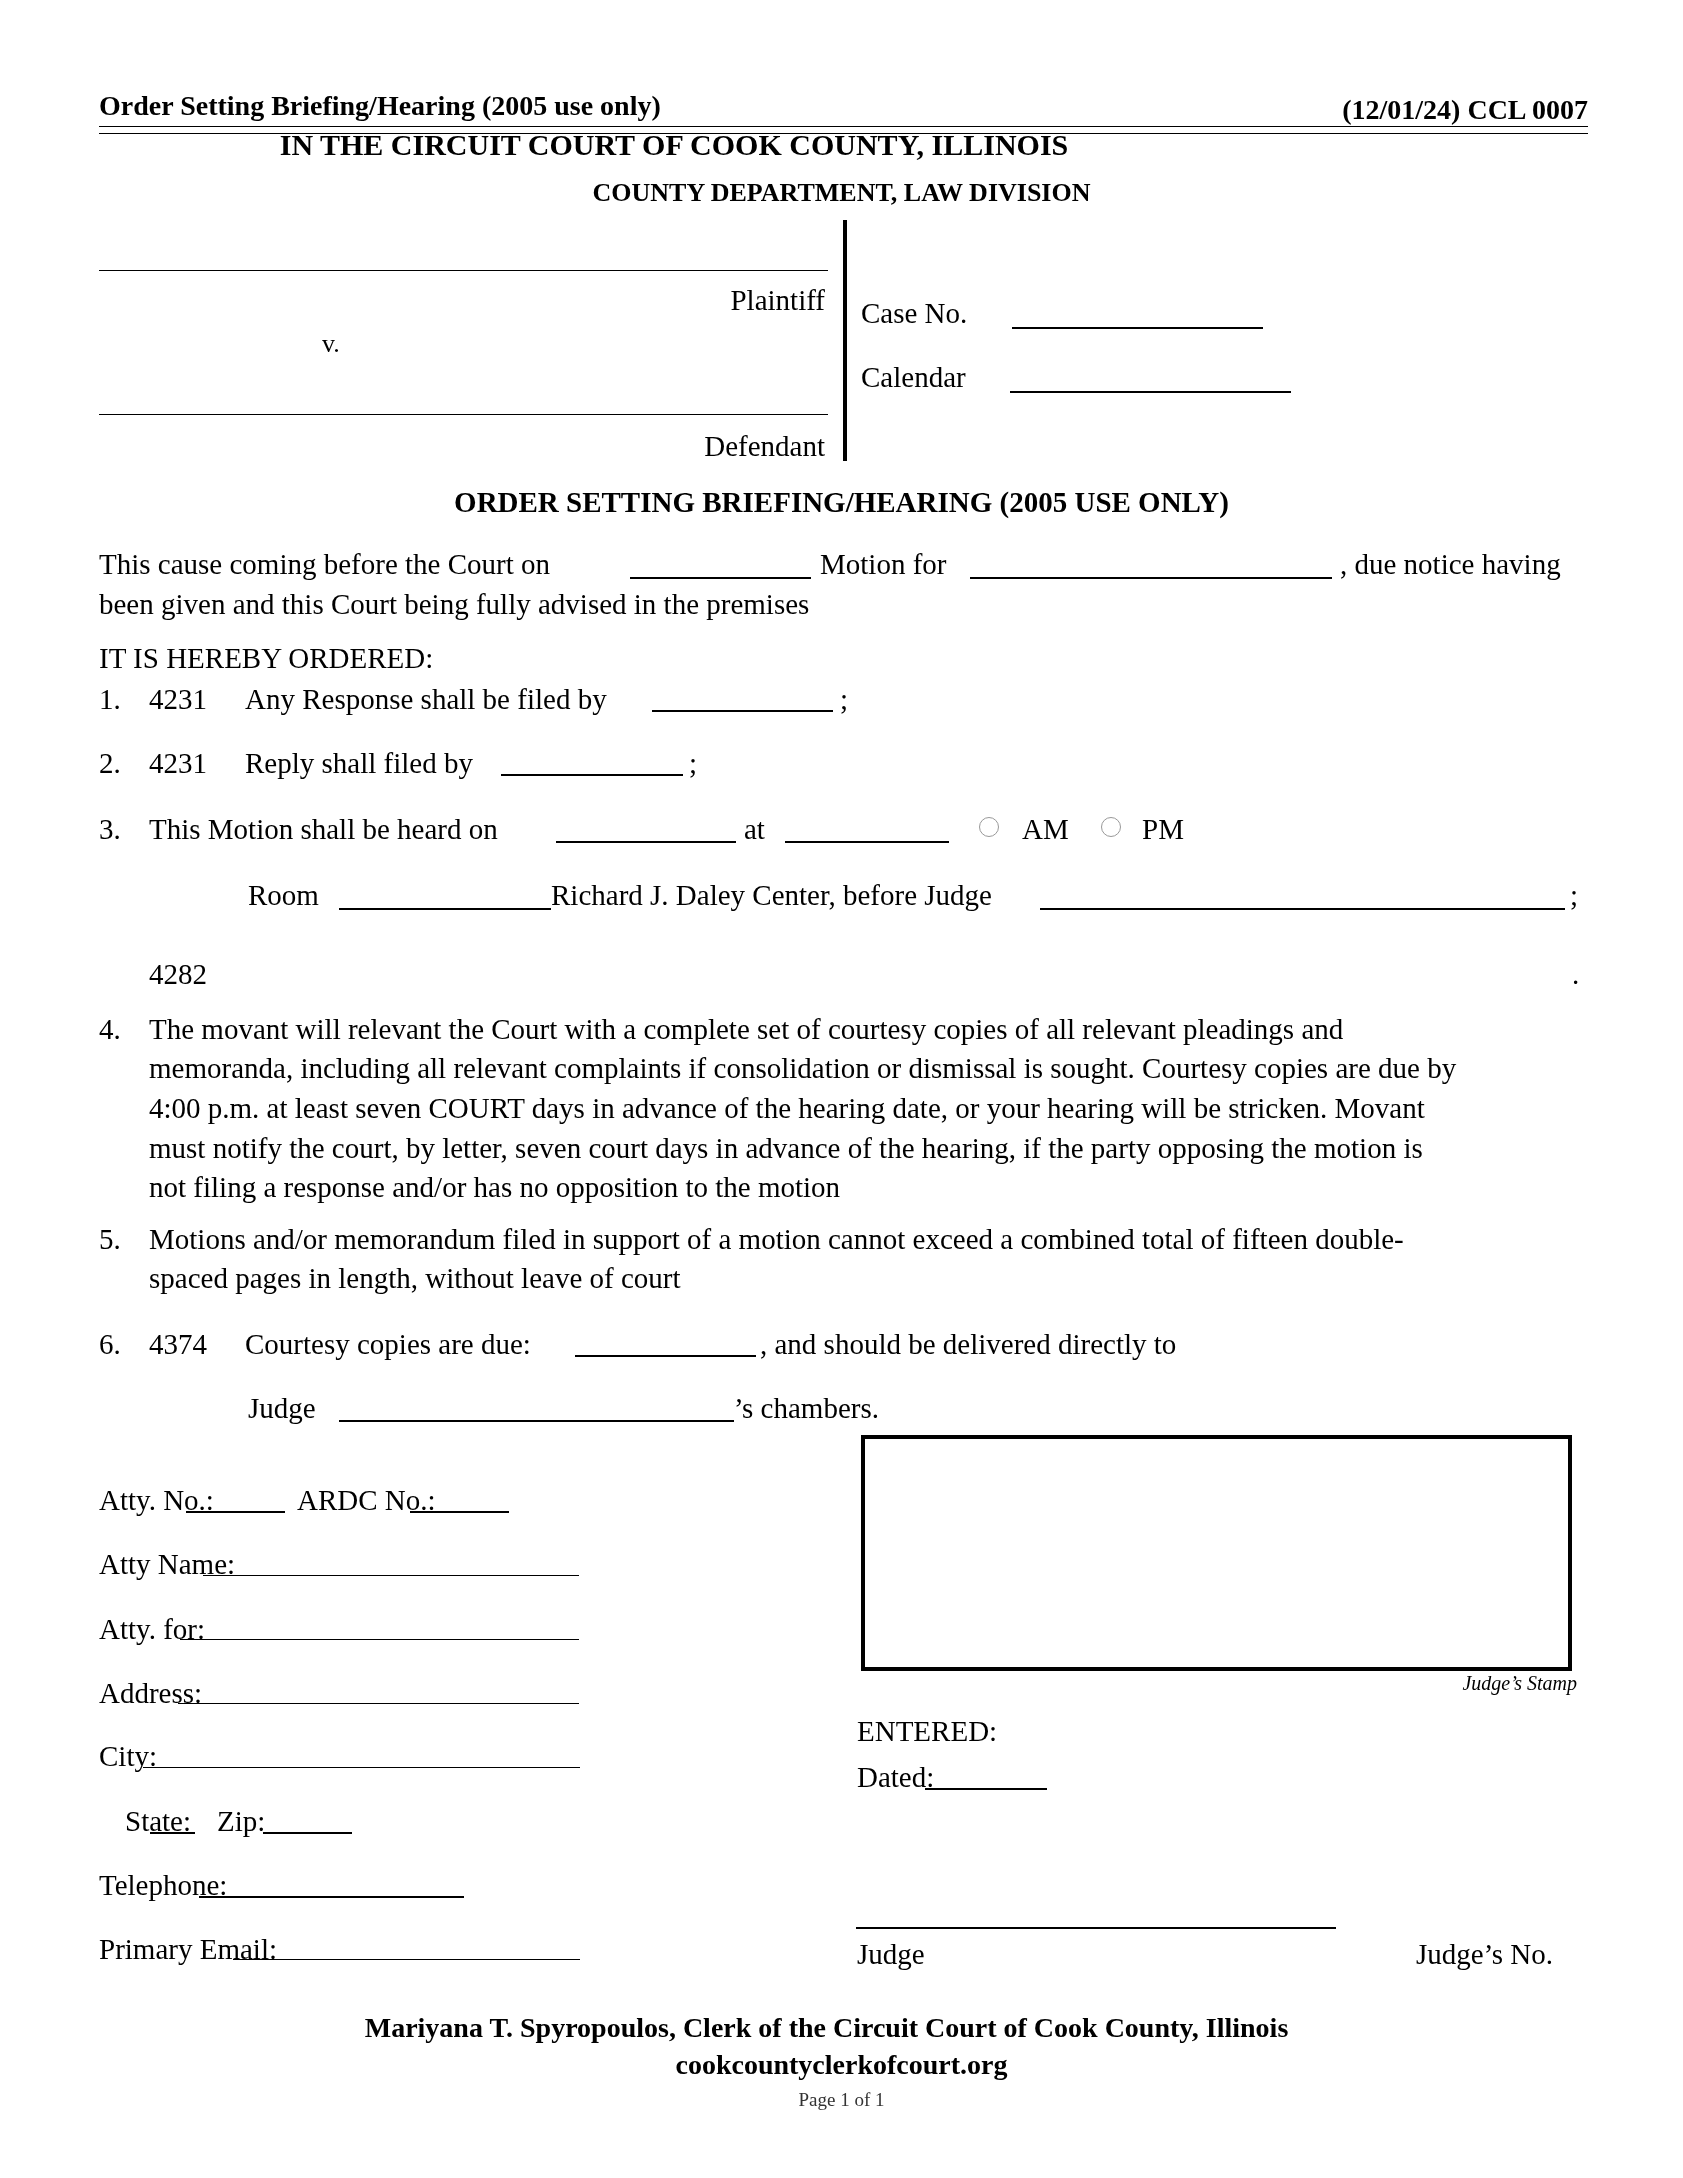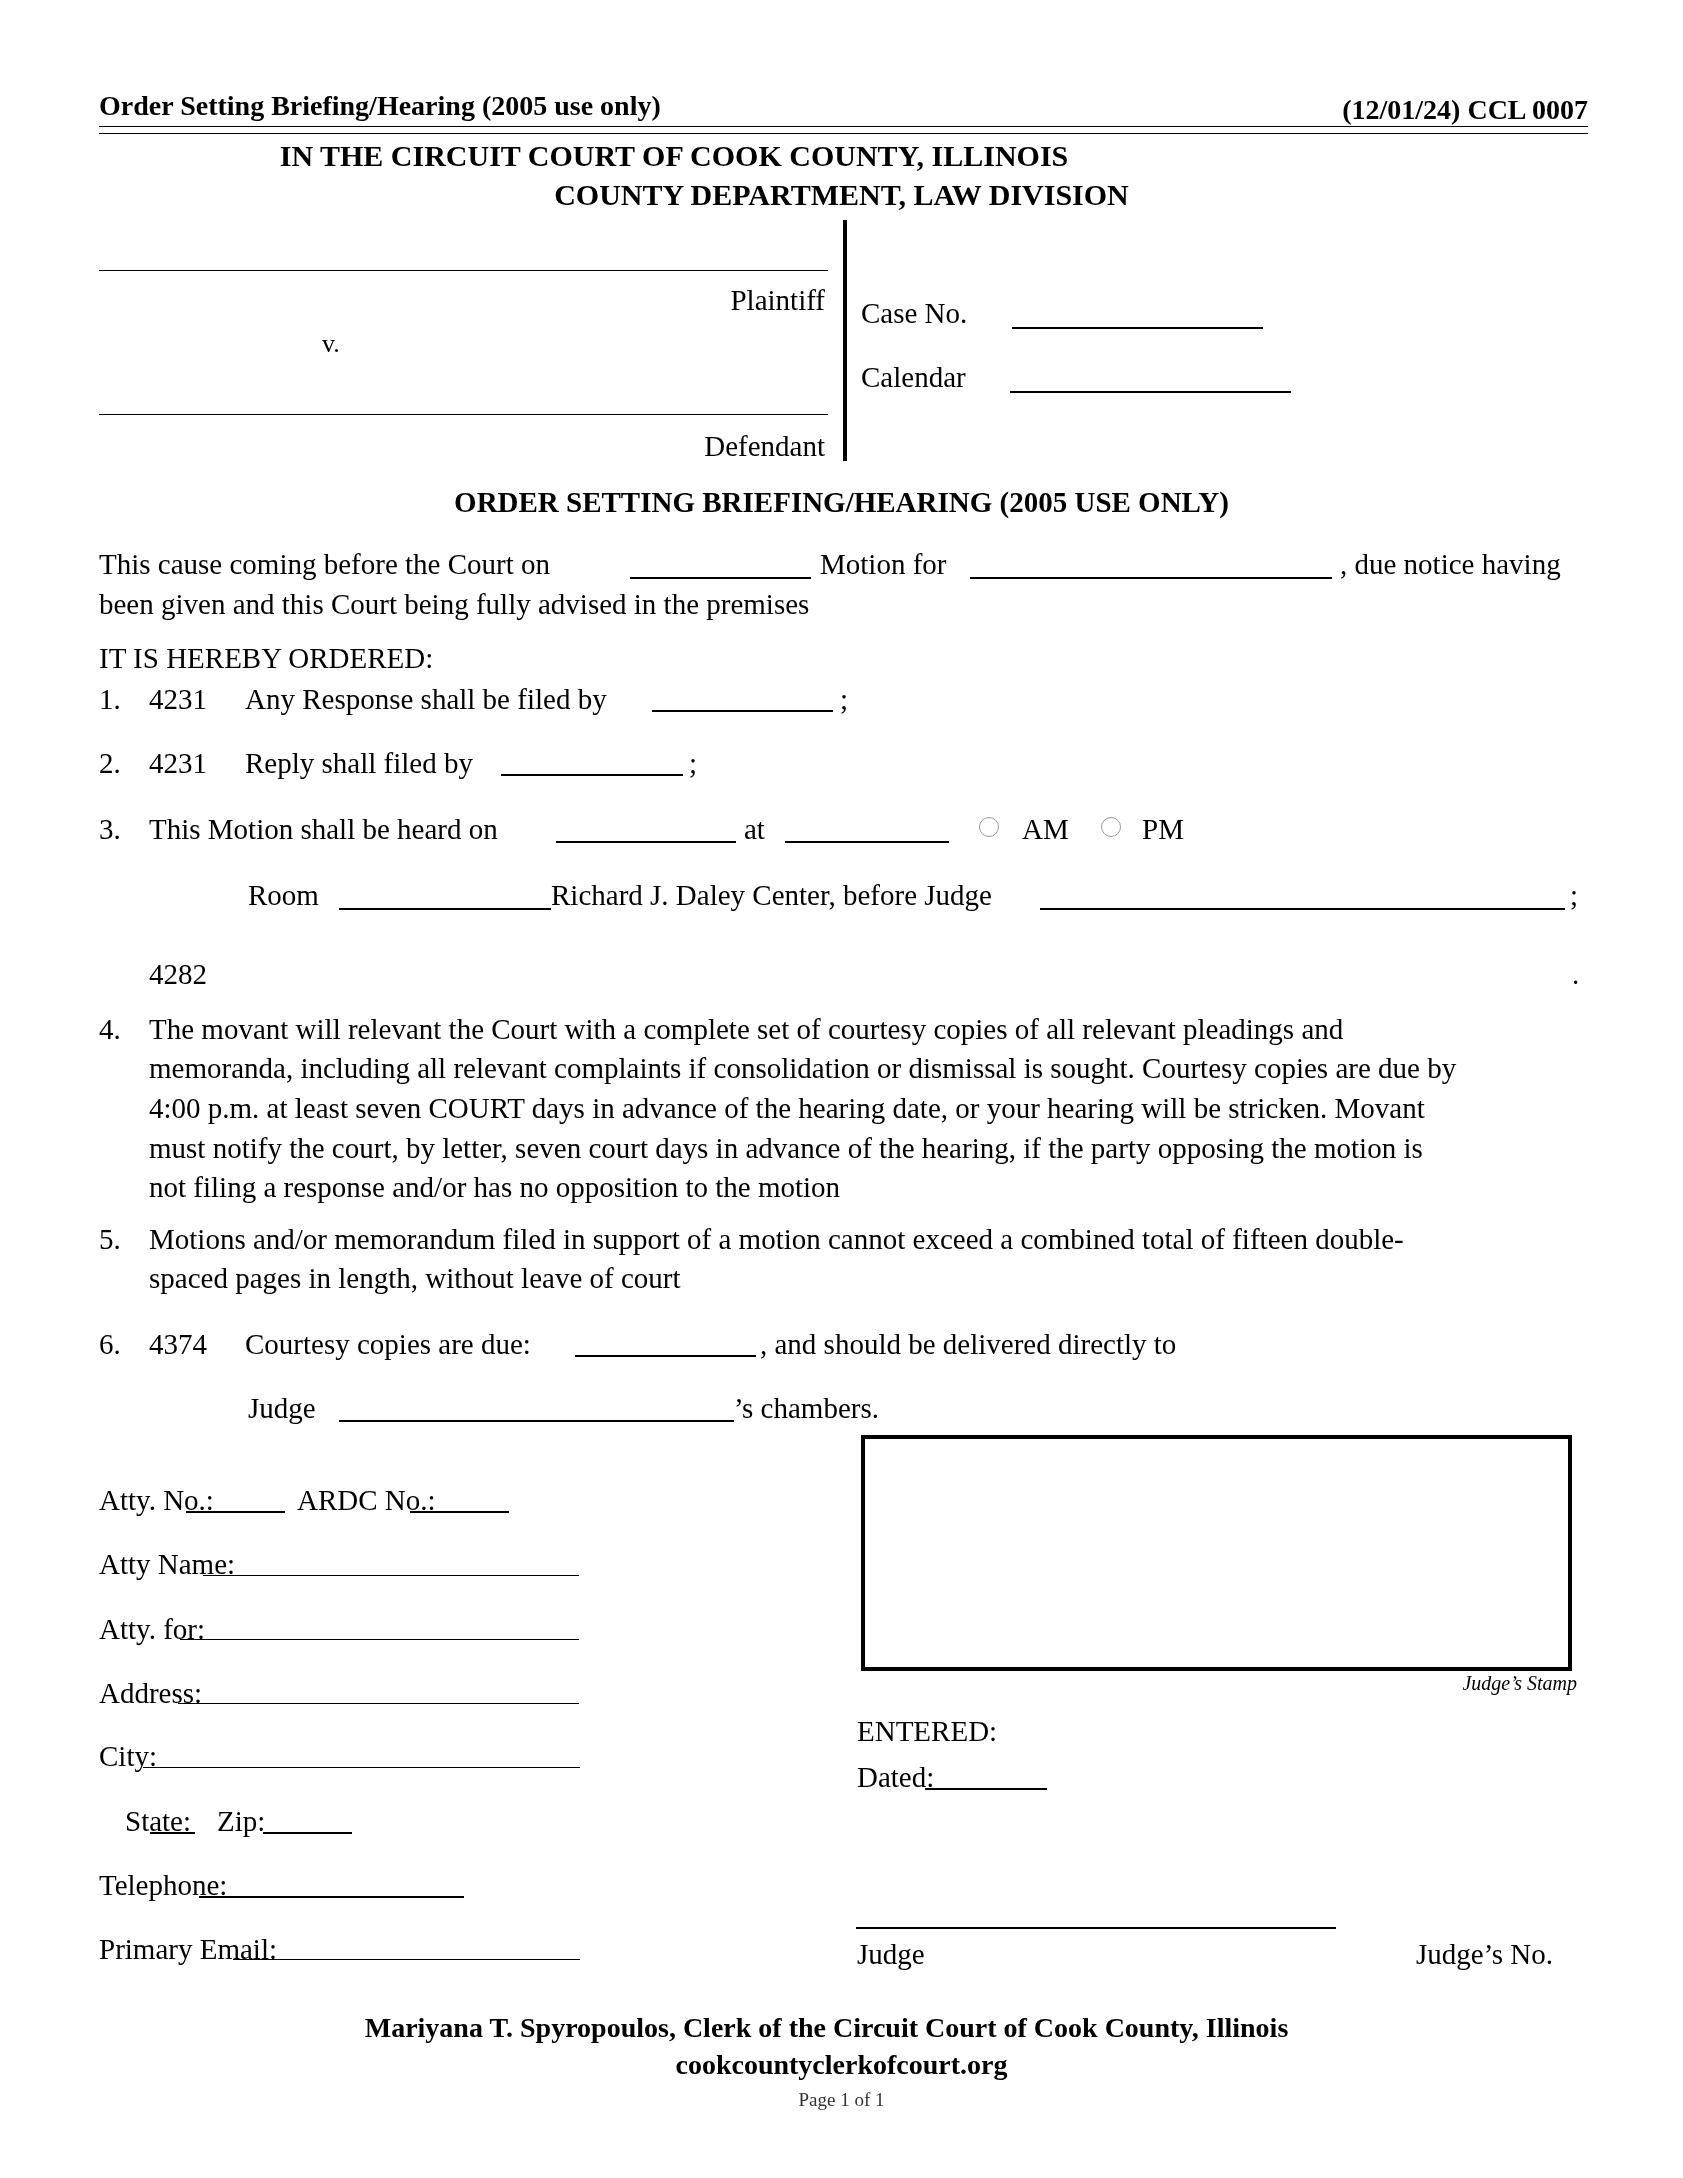--- a/index.html
+++ b/index.html
@@ -16,22 +16,22 @@
     .radio { position: absolute; width: 20px; height: 20px; border: 1.5px solid #999; border-radius: 50%; box-sizing: border-box; background: #fff; }
   </style>
 </head>
 <body>
 
 <div class="abs bold" style="left:99px; top:90px; font-size:28px;">Order Setting Briefing/Hearing (2005 use only)</div>
 <div class="abs bold" style="right:95px; top:94px; font-size:28px;">(12/01/24)  CCL 0007</div>
 <div class="line" style="left:99px; width:1489px; top:126px; border-top-width:1.5px;"></div>
 <div class="line" style="left:99px; width:1489px; top:133px; border-top-width:1.5px;"></div>
 
-<div class="abs bold" style="left:0; width:1348px; text-align:center; top:139px; font-size:30px;">IN THE CIRCUIT COURT OF COOK COUNTY, ILLINOIS</div>
-<div class="abs bold" style="left:0; width:1683px; text-align:center; top:178px; font-size:30px;">COUNTY DEPARTMENT, LAW DIVISION</div>
+<div class="abs bold" style="left:0; width:1348px; text-align:center; top:128px; font-size:30px;">IN THE CIRCUIT COURT OF COOK COUNTY, ILLINOIS</div>
+<div class="abs bold" style="left:0; width:1683px; text-align:center; top:178px; font-size:26px;">COUNTY DEPARTMENT, LAW DIVISION</div>
 
 <div class="line thin" style="left:99px; width:729px; top:270px;"></div>
 <div class="abs t" style="right:858px; top:286px;">Plaintiff</div>
 <div class="abs t" style="left:322px; top:331px; font-size:26px;">v.</div>
 <div class="line thin" style="left:99px; width:729px; top:414px;"></div>
 <div class="abs t" style="right:858px; top:432px;">Defendant</div>
 <div class="abs" style="left:843px; top:220px; width:4px; height:241px; background:#000;"></div>
 
 <div class="abs t" style="left:861px; top:299px;">Case No.</div>
 <div class="field" style="left:1012px; width:162px; top:327px; width:251px;"></div>

